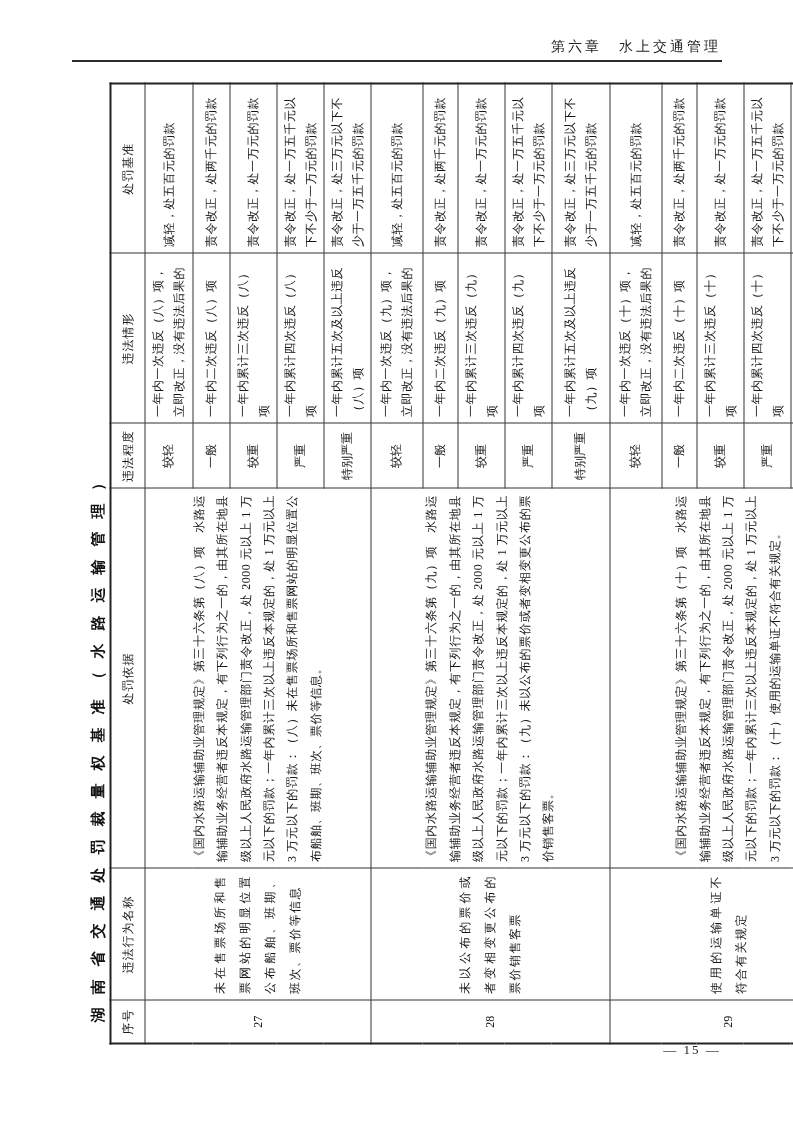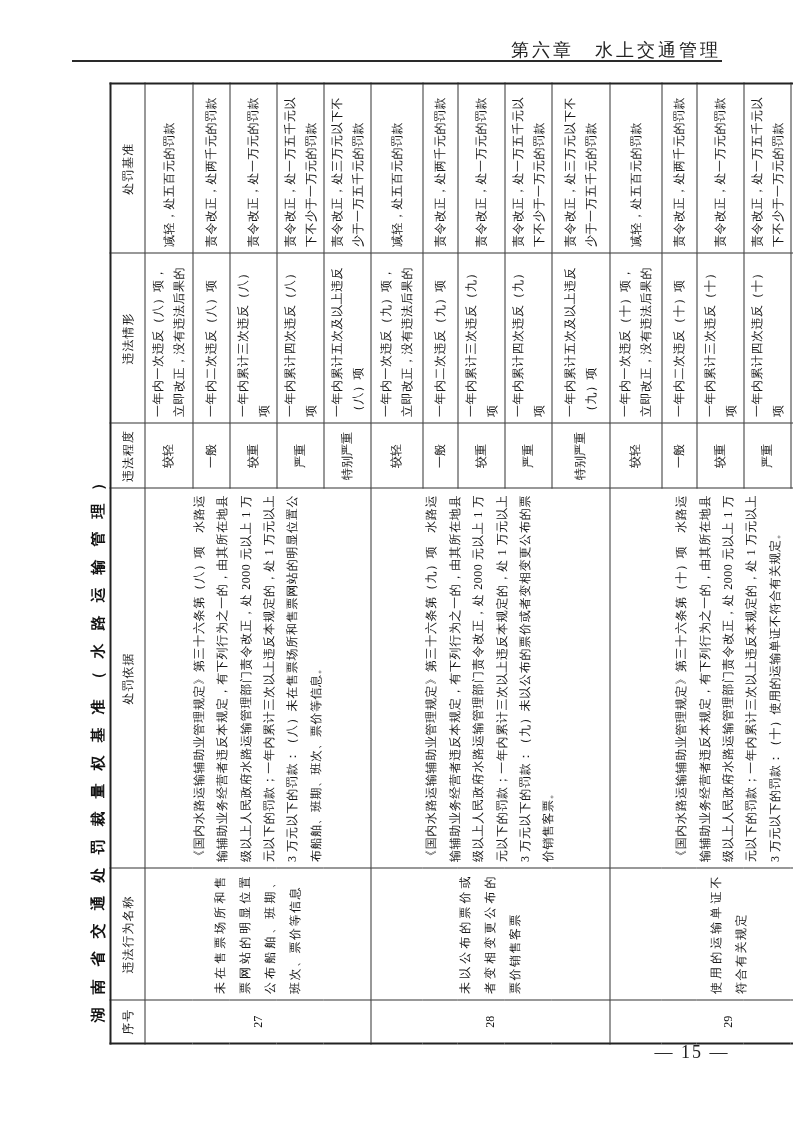--- a/index.html
+++ b/index.html
@@ -3,28 +3,28 @@
 <meta charset="utf-8">
 <style>
   html,body{margin:0;padding:0;}
   body{
     width:793px;height:1122px;position:relative;background:#ffffff;
     font-family:"Liberation Serif","DejaVu Serif",serif;color:#151515;
     overflow:hidden;
   }
   .chapter-header{
     position:absolute;top:38px;right:72px;
-    font-size:18px;letter-spacing:3px;color:#222;
+    font-size:14px;letter-spacing:3px;color:#222;
   }
   .header-rule{
     position:absolute;top:60px;left:72px;width:650px;height:2px;background:#2a2a2a;
   }
   .page-number{
     position:absolute;top:1042px;left:612px;width:160px;text-align:center;
-    font-size:18px;letter-spacing:2px;color:#222;
+    font-size:13px;letter-spacing:2px;color:#222;
   }
   
   .rot-wrap{
     position:absolute;left:-57px;top:227px;width:960px;height:675px;
     transform:rotate(-90deg);
   }
   .tbl-title{
     height:24px;display:flex;align-items:center;
     padding-left:22px;font-size:15px;font-weight:bold;
     letter-spacing:13px;white-space:nowrap;color:#111;

